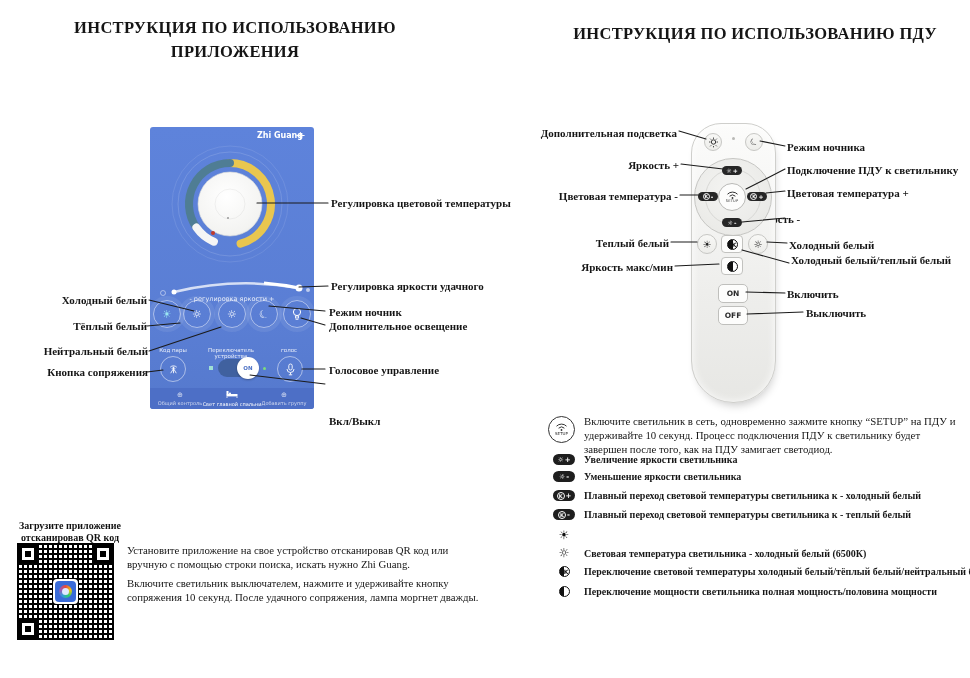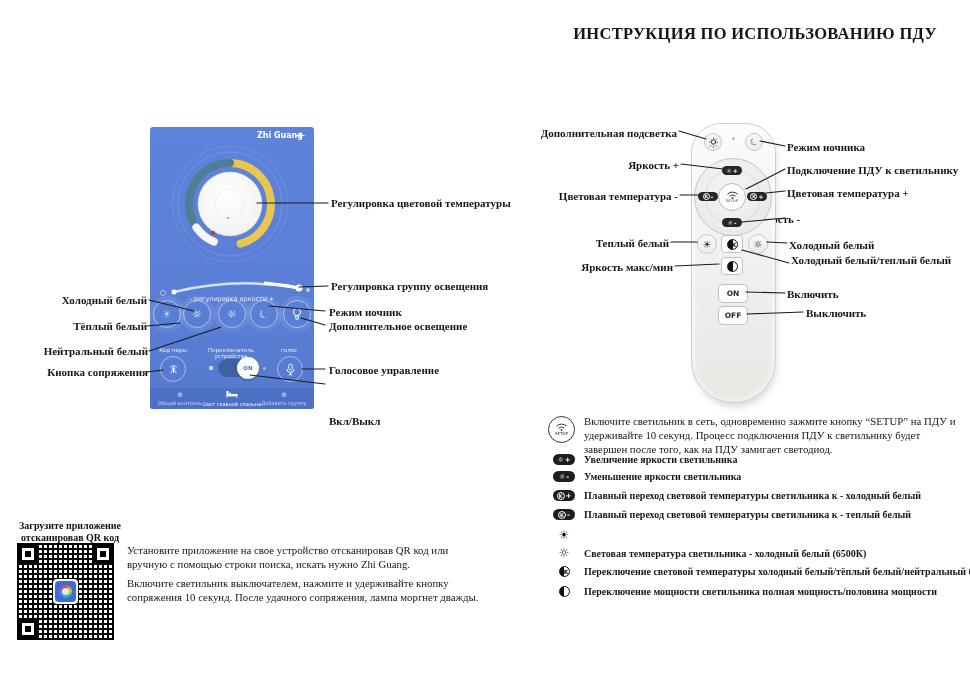--- a/index.html
+++ b/index.html
@@ -97,20 +97,24 @@
   .leg-tx{margin-left:4px;font-weight:bold;font-size:10px;white-space:nowrap;color:#161616;}
   #setup-icon{position:absolute;left:548px;top:416px;width:27px;height:27px;border-radius:50%;border:1.4px solid #333;
       display:flex;flex-direction:column;align-items:center;justify-content:center;box-sizing:border-box;background:#fff;}
   #setup-icon .st{font-family:"DejaVu Sans",sans-serif;font-size:4px;color:#222;}
 </style>
 </head>
 <body>
 
 <div id="page">
 
+  <div class="doc-title" style="left:40px;top:16px;width:390px;">
+    <div>ИНСТРУКЦИЯ ПО ИСПОЛЬЗОВАНИЮ</div>
+    <div>ПРИЛОЖЕНИЯ</div>
+  </div>
 
   <div id="app">
     <div class="hdr">Zhi Guang</div>
     <div class="plus">+</div>
 
     <svg id="dial" width="120" height="120">
       <circle cx="60" cy="60" r="52" fill="none" stroke="rgba(255,255,255,0.14)" stroke-width="1"></circle>
       <circle cx="60" cy="60" r="58" fill="none" stroke="rgba(255,255,255,0.10)" stroke-width="1"></circle>
       <path d="M60,19 A41,41 0 0 1 70.6,99.6" fill="none" stroke="#e9c64f" stroke-width="8" stroke-linecap="round"></path>
       <path d="M60,19 A41,41 0 0 0 26.4,83.5" fill="none" stroke="#4f7d94" stroke-width="8" stroke-linecap="round"></path>
@@ -188,21 +192,21 @@
       </div>
     </div>
   </div>
 
   <div class="cl r" style="right:823px;top:294px;">Холодный белый</div>
   <div class="cl r" style="right:823px;top:320px;">Тёплый белый</div>
   <div class="cl r" style="right:822px;top:345px;">Нейтральный белый</div>
   <div class="cl r" style="right:822px;top:366px;">Кнопка сопряжения</div>
 
   <div class="cl" style="left:331px;top:197px;">Регулировка цветовой температуры</div>
-  <div class="cl" style="left:331px;top:280px;">Регулировка группу освещения</div>
+  <div class="cl" style="left:331px;top:280px;">Регулировка яркости удачного</div>
   <div class="cl" style="left:329px;top:306px;">Режим ночник</div>
   <div class="cl" style="left:329px;top:320px;">Дополнительное освещение</div>
   <div class="cl" style="left:329px;top:364px;">Голосовое управление</div>
   <div class="cl" style="left:329px;top:379px;margin-top:36px;">Вкл/Выкл</div>
 
   <div class="qr-cap">
     <div>Загрузите приложение</div>
     <div>отсканировав QR код</div>
   </div>
   <div id="qr">

